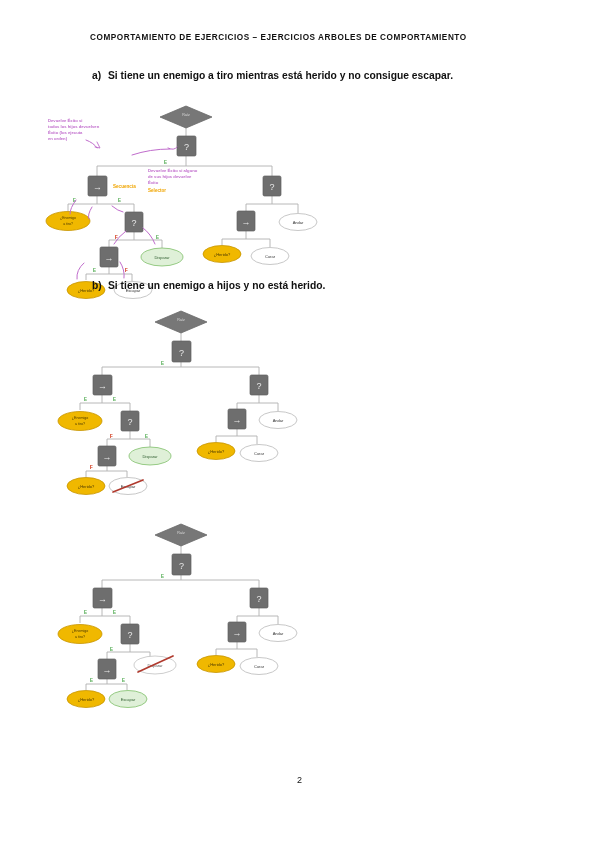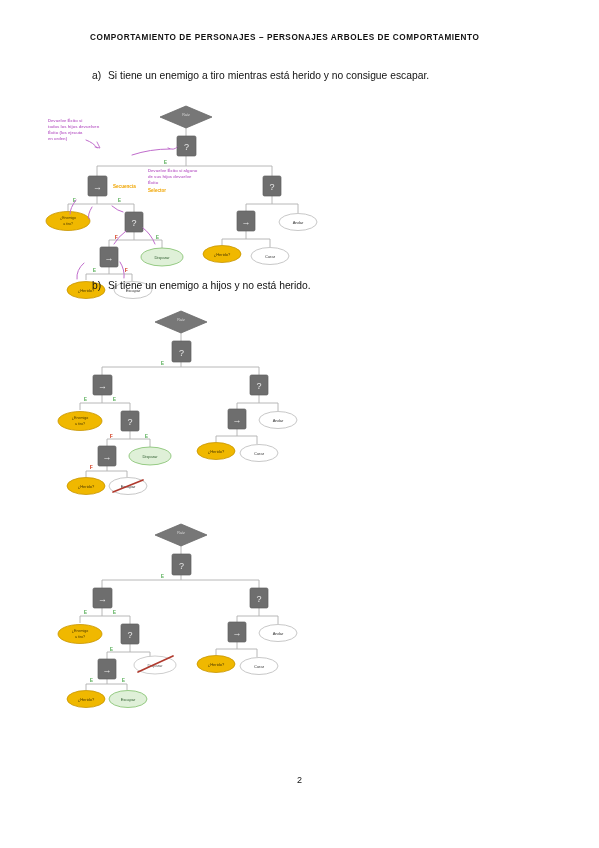--- a/index.html
+++ b/index.html
@@ -11,41 +11,41 @@
     margin:0 auto;
     overflow:hidden;
   }
   .doc-title{
     position:absolute;left:90px;top:33px;
     font-size:8.2px;font-weight:bold;color:#111;
     letter-spacing:0.55px;white-space:nowrap;
   }
   .item-text{
     position:absolute;
-    font-size:10.3px;color:#111;white-space:nowrap;
+    font-size:10.3px;color:#111;white-space:nowrap;font-weight:bold;
   }
   .item-marker{display:inline-block;width:16px;}
   .page-num{
     position:absolute;left:0;right:0;top:775px;
     text-align:center;font-size:9px;color:#111;
   }
 
   
   .diagram{position:absolute;}
   .diagram svg{display:block;overflow:visible;}
 
   
   .n-lbl{font-family:"Liberation Sans",sans-serif;}
 </style>
 </head>
 <body>
 
 <div class="page">
 
-  <div class="doc-title">COMPORTAMIENTO DE PERSONAJES – PERSONAJES ARBOLES DE COMPORTAMIENTO</div>
+  <div class="doc-title">COMPORTAMIENTO DE EJERCICIOS – EJERCICIOS ARBOLES DE COMPORTAMIENTO</div>
 
   <div class="item-text" style="left:92px;top:70px;">
     <span class="item-marker">a)</span><span>Si tiene un enemigo a tiro mientras está herido y no consigue escapar.</span>
   </div>
 
   <div class="diagram" style="left:40px;top:100px;width:300px;height:180px;">
     <svg width="300" height="180" viewBox="0 0 300 180">
 
       <g stroke="#b0b0b0" stroke-width="0.9" fill="none">
         <path d="M146,27 L146,36"></path>

